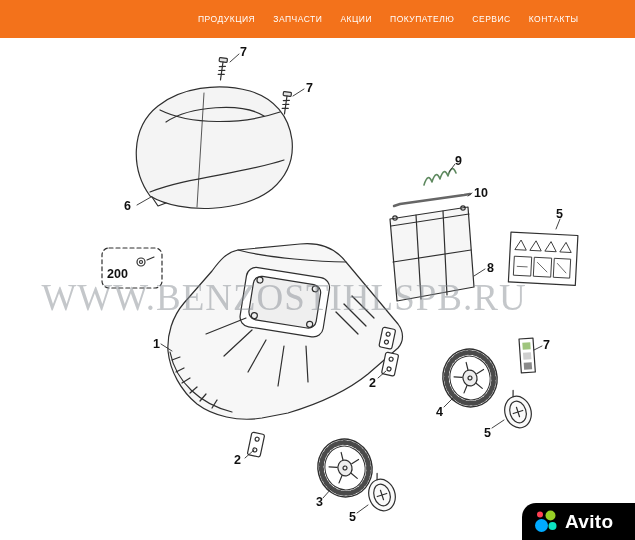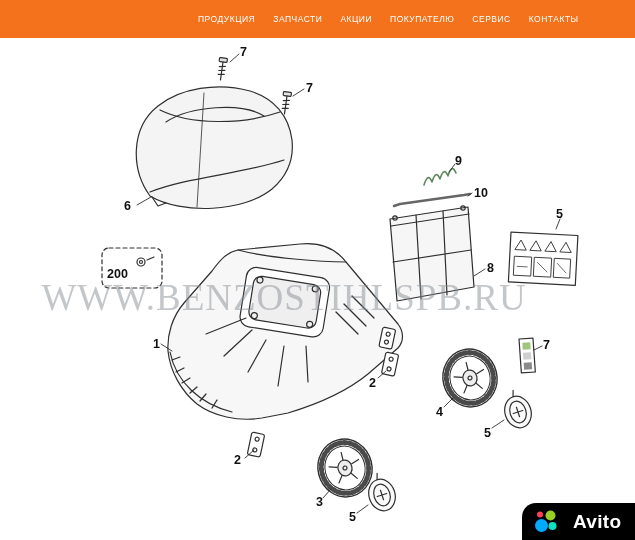--- a/index.html
+++ b/index.html
@@ -39,21 +39,21 @@
   .callouts { position:absolute; inset:0; z-index:5; pointer-events:none; }
   .callout {
     position:absolute; font-size:12.5px; font-weight:700; color:#101010;
     line-height:1;
   }
 
   
   .avito-badge {
     position:absolute; right:0; bottom:0; width:113px; height:37px;
     background:#000; border-radius:14px 0 0 0; z-index:11;
-    display:flex; align-items:center; gap:15px; padding-left:13px;
+    display:flex; align-items:center; gap:7px; padding-left:13px;
   }
   .avito-badge span {
     color:#fff; font-size:19px; font-weight:700; letter-spacing:.3px;
   }
 </style>
 </head>
 <body>
 
 <div class="header">
   <div class="nav">

